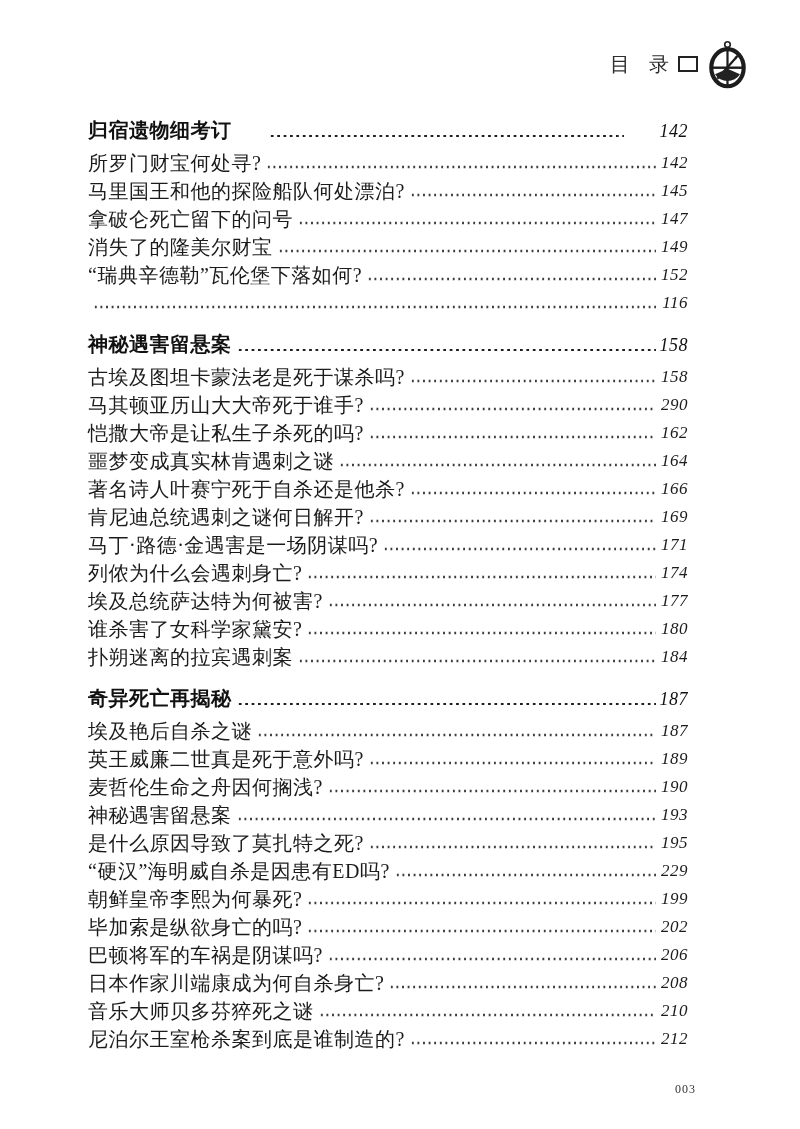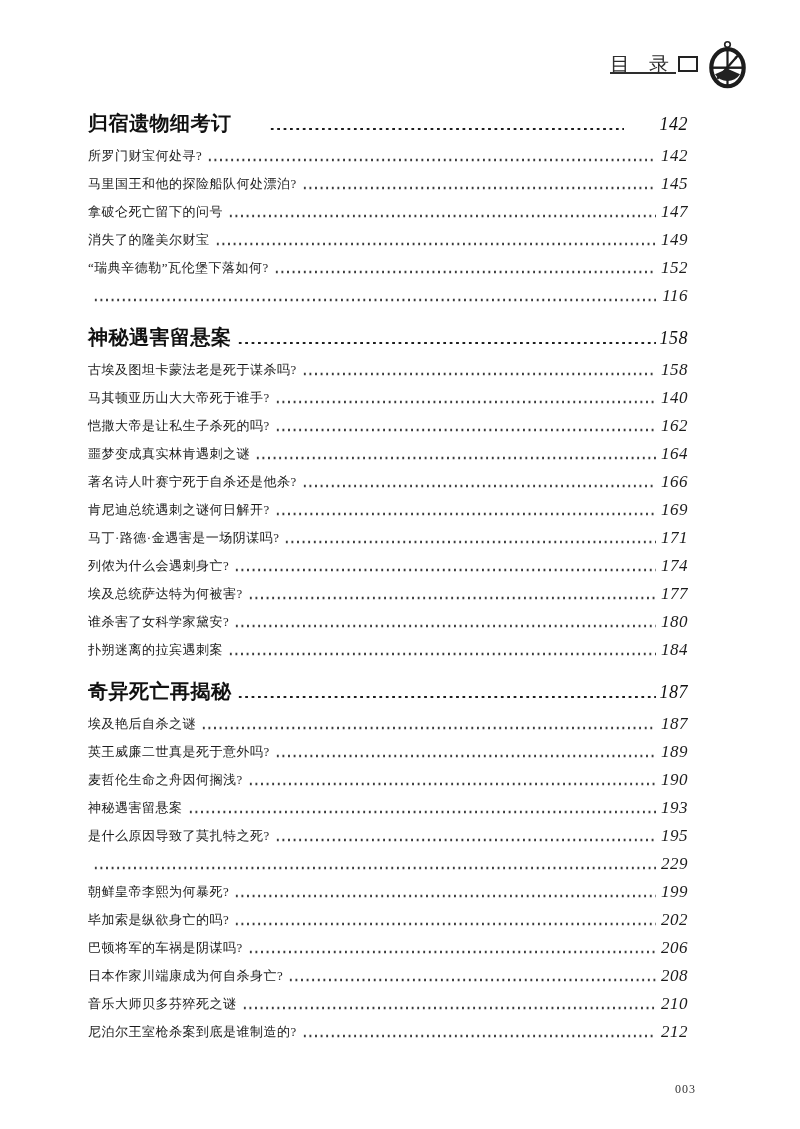--- a/index.html
+++ b/index.html
@@ -25,21 +25,20 @@
     height: 52px;
     display: flex;
     align-items: center;
   }
   .header-title {
     font-size: 20px;
     letter-spacing: 7px;
     color: #2e2e2e;
     line-height: 1;
     margin-right: 2px;
-    text-decoration: underline;
   }
   .header-box {
     display: inline-block;
     width: 16px;
     height: 12px;
     border: 2px solid #222;
     margin-right: 9px;
   }
   .pendant {
     display: block;
@@ -52,21 +51,21 @@
     top: 104px;
     width: 600px;
   }
   .row {
     display: flex;
     align-items: flex-end;
     height: 20px;
     margin-bottom: 8px;
   }
   .row .title {
-    font-size: 13px;
+    font-size: 20px;
     line-height: 20px;
     white-space: nowrap;
     letter-spacing: 0.5px;
   }
   .row .leader {
     flex: 1;
     height: 18px;
     min-width: 16px;
     margin: 0 4px 0 5px;
     background-image: radial-gradient(circle, #3c3c3c 1.05px, rgba(0,0,0,0) 1.35px);
@@ -81,21 +80,21 @@
     text-align: right;
     letter-spacing: 0.5px;
     font-style: italic;
   }
   .section-row {
     height: 23px;
     margin-top: 20px;
     margin-bottom: 11px;
   }
   .section-row:first-child {
-    margin-top: 8px;
+    margin-top: 15px;
     gap: 32px;
   }
   .section-row .title {
     font-size: 20px;
     line-height: 23px;
     font-weight: bold;
     color: #111;
   }
   .section-row .leader {
     height: 20px;
@@ -179,21 +178,21 @@
     <span class="pagenum">158</span>
   </div>
       <div class="row">
     <span class="title">古埃及图坦卡蒙法老是死于谋杀吗?</span>
     <span class="leader"></span>
     <span class="pagenum">158</span>
   </div>
       <div class="row">
     <span class="title">马其顿亚历山大大帝死于谁手?</span>
     <span class="leader"></span>
-    <span class="pagenum">140</span>
+    <span class="pagenum">290</span>
   </div>
       <div class="row">
     <span class="title">恺撒大帝是让私生子杀死的吗?</span>
     <span class="leader"></span>
     <span class="pagenum">162</span>
   </div>
       <div class="row">
     <span class="title">噩梦变成真实林肯遇刺之谜</span>
     <span class="leader"></span>
     <span class="pagenum">164</span>
@@ -257,20 +256,21 @@
     <span class="title">神秘遇害留悬案</span>
     <span class="leader"></span>
     <span class="pagenum">193</span>
   </div>
       <div class="row">
     <span class="title">是什么原因导致了莫扎特之死?</span>
     <span class="leader"></span>
     <span class="pagenum">195</span>
   </div>
       <div class="row">
+    <span class="title">“硬汉”海明威自杀是因患有ED吗?</span>
     <span class="leader"></span>
     <span class="pagenum">229</span>
   </div>
       <div class="row">
     <span class="title">朝鲜皇帝李熙为何暴死?</span>
     <span class="leader"></span>
     <span class="pagenum">199</span>
   </div>
       <div class="row">
     <span class="title">毕加索是纵欲身亡的吗?</span>

